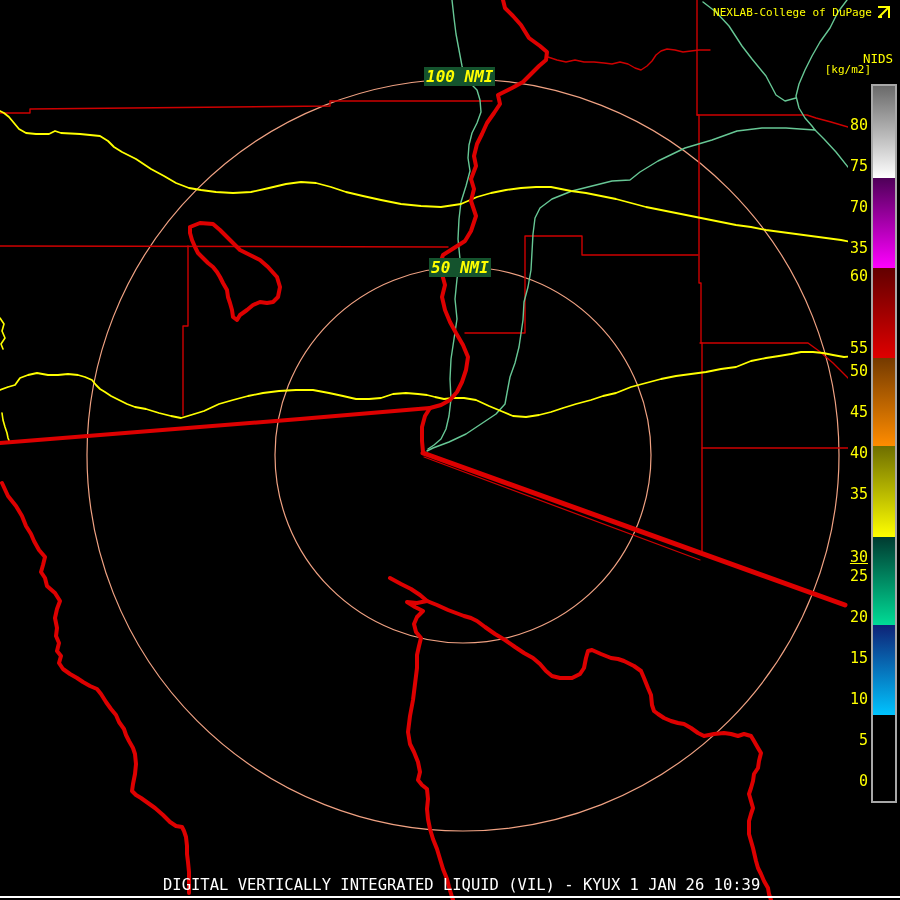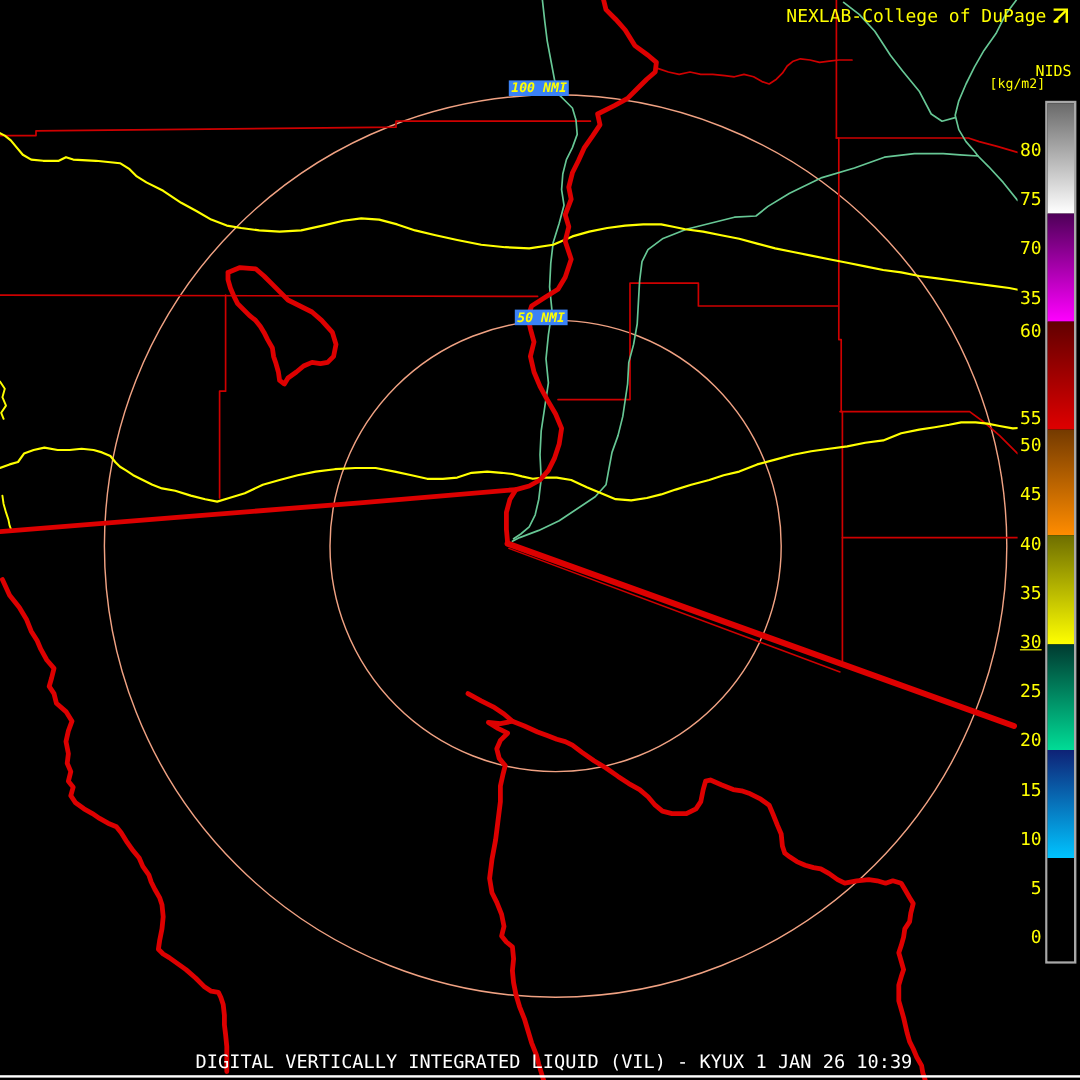--- a/index.html
+++ b/index.html
@@ -1,29 +1,29 @@
 <!DOCTYPE html>
 <html><head>
 <meta charset="utf-8">
 <style>
   html,body{margin:0;padding:0;background:#000;}
   body{width:900px;height:900px;position:relative;overflow:hidden;
        font-family:"DejaVu Sans Mono", monospace;}
   #map-svg{position:absolute;left:0;top:0;z-index:1;}
   .hdr{position:absolute;top:4px;right:8px;z-index:5;display:flex;align-items:center;gap:4px;}
-  .hdr-text{color:#FFFF00;font-size:15px;white-space:pre;padding-left:48px;}
+  .hdr-text{color:#FFFF00;font-size:11px;white-space:pre;padding-left:48px;}
   .scale-name{position:absolute;top:51px;right:7px;color:#FFFF00;font-size:12.5px;z-index:5;}
   .scale-units{position:absolute;top:63px;right:29px;color:#FFFF00;font-size:11px;z-index:5;}
   #colorbar{position:absolute;left:871px;top:84px;width:22px;height:715px;
             border:2px solid #A8A8A8;z-index:4;background:#000;}
   .cb-seg{width:100%;}
   .cb-tick{position:absolute;right:32px;height:20px;line-height:20px;color:#FFFF00;
            font-size:15px;text-align:right;z-index:4;}
-  .ring-label{position:absolute;color:#FFFF00;font-size:11px;font-weight:bold;
-              font-style:italic;background:#3b82f6;padding:0 2px;z-index:3;white-space:pre;}
+  .ring-label{position:absolute;color:#FFFF00;font-size:16px;font-weight:bold;
+              font-style:italic;background:#14532d;padding:0 2px;z-index:3;white-space:pre;}
   #ring-label-100{left:424px;top:67px;}
   #ring-label-50{left:429px;top:258px;}
   #caption{position:absolute;left:163px;top:876px;color:#FFFFFF;font-size:15.5px;
            white-space:pre;z-index:5;}
   #bottom-rule{position:absolute;left:0;top:896px;width:900px;height:2px;
                background:#FFFFFF;z-index:5;}
 </style>
 </head>
 <body>
 
@@ -82,21 +82,21 @@
     <div class="cb-tick" style="top: 115px;">80</div>
     <div class="cb-tick" style="top: 156px;">75</div>
     <div class="cb-tick" style="top: 197px;">70</div>
     <div class="cb-tick" style="top: 238px;">35</div>
     <div class="cb-tick" style="top: 266px;">60</div>
     <div class="cb-tick" style="top: 320px; margin-top: 18px;">55</div>
     <div class="cb-tick" style="top: 361px;">50</div>
     <div class="cb-tick" style="top: 402px;">45</div>
     <div class="cb-tick" style="top: 443px;">40</div>
     <div class="cb-tick" style="top: 484px;">35</div>
-    <div class="cb-tick" style="top: 525px; text-decoration: underline;">30</div>
+    <div class="cb-tick" style="top: 547px; text-decoration: underline;">30</div>
     <div class="cb-tick" style="top: 566px;">25</div>
     <div class="cb-tick" style="top: 607px;">20</div>
     <div class="cb-tick" style="top: 648px;">15</div>
     <div class="cb-tick" style="top: 689px;">10</div>
     <div class="cb-tick" style="top: 730px;">5</div>
     <div class="cb-tick" style="top: 771px;">0</div>
   </div>
 
 <div class="ring-label" id="ring-label-100">100 NMI</div>
 <div class="ring-label" id="ring-label-50">50 NMI</div>

